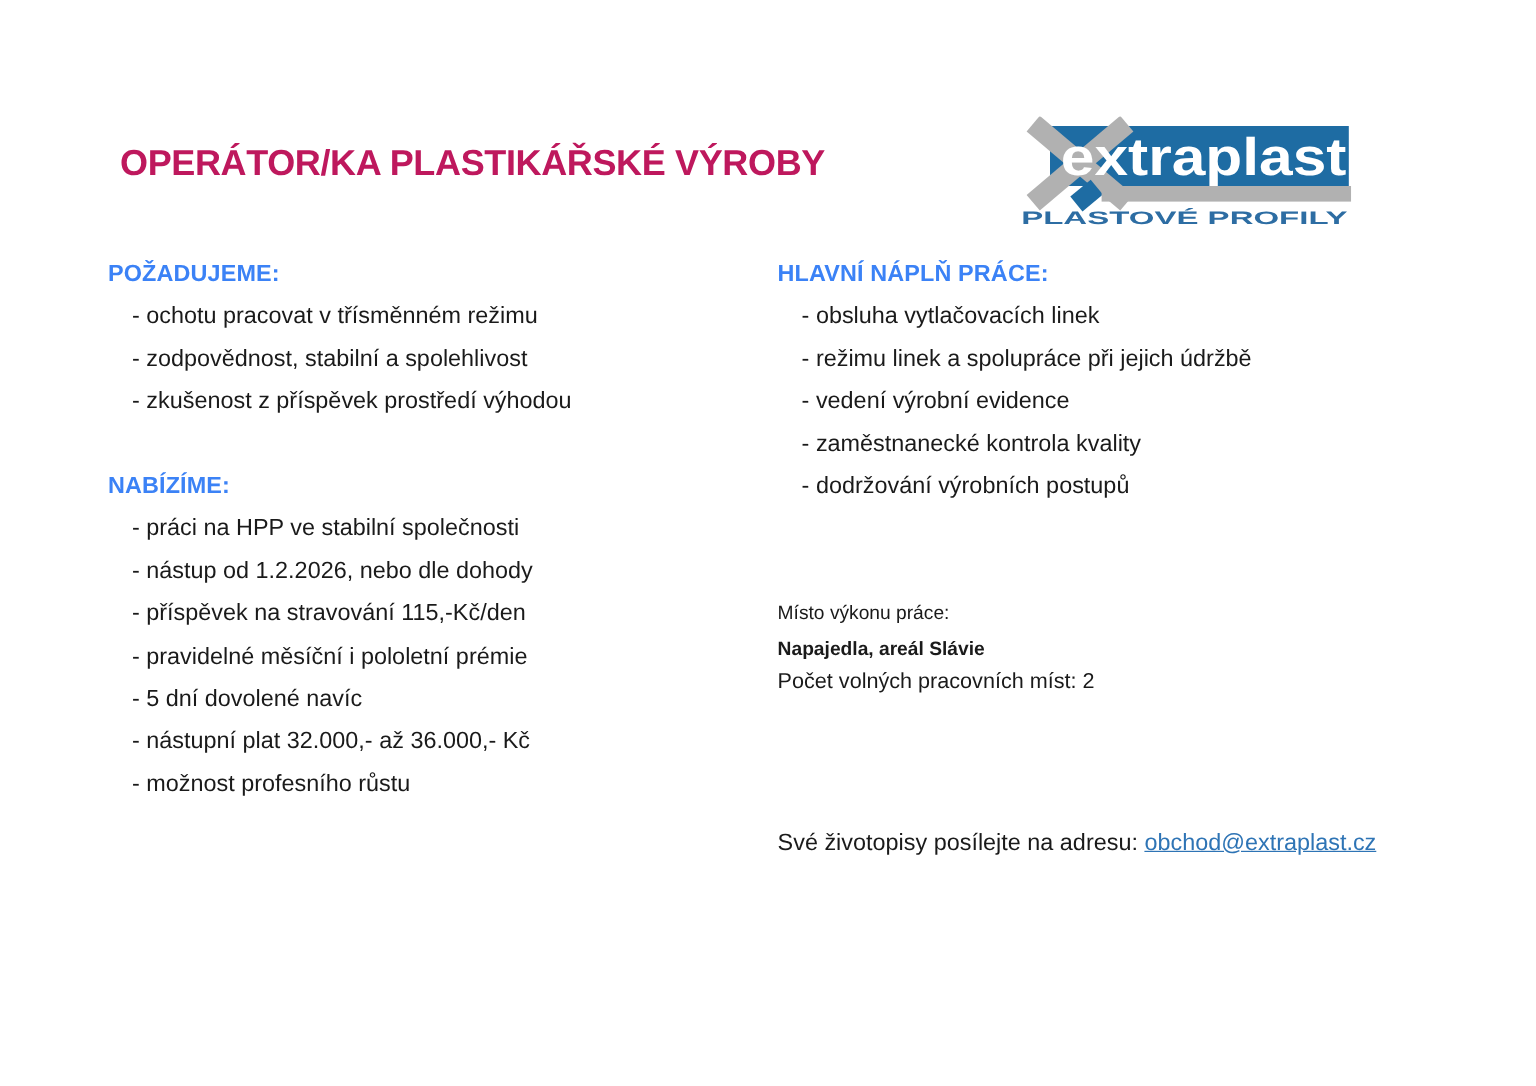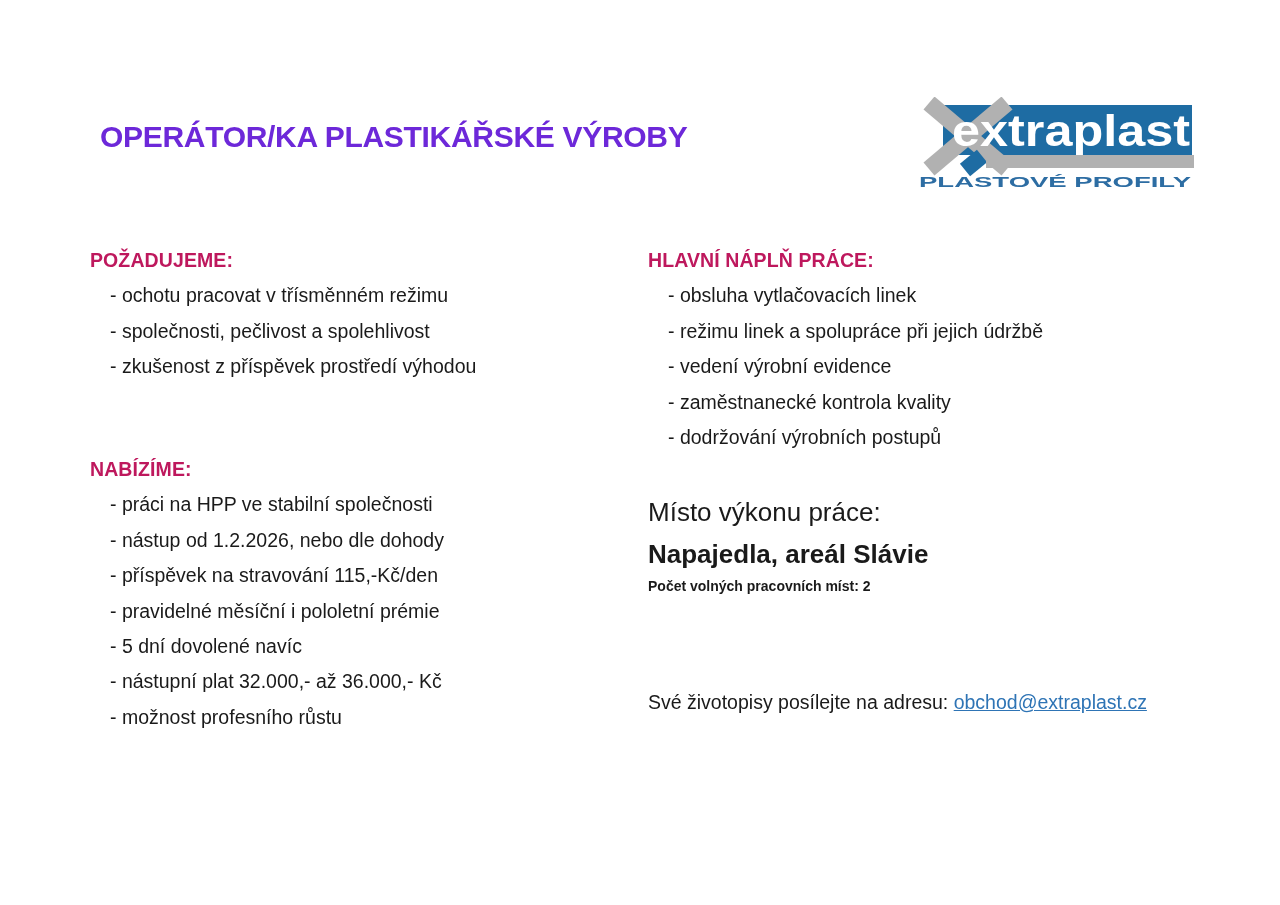--- a/index.html
+++ b/index.html
@@ -10,73 +10,71 @@
     font-family:"Liberation Sans", sans-serif;
     color:#1a1a1a;
     overflow:hidden;
   }
 
   .page-title {
     position:absolute;
     left:100px; top:120px;
     font-size:30px;
     font-weight:700;
-    color:#6d28d9;
+    color:#be185d;
     letter-spacing:-0.3px;
     white-space:nowrap;
   }
 
   .logo {
     position:absolute;
-    left:916px; top:97px;
+    left:848px; top:97px;
     width:278px; height:95px;
   }
 
   .col-left {
     position:absolute;
     left:90px; top:211px;
     width:520px;
     font-size:19.5px;
     line-height:35.4px;
   }
   .block-scope {
     position:absolute;
     left:648px; top:211px;
     width:580px;
     font-size:19.5px;
     line-height:35.4px;
   }
   .sec-heading {
     font-size:19.5px;
     font-weight:700;
-    color:#be185d;
+    color:#3b82f6;
     line-height:35.4px;
     letter-spacing:0.1px;
-    margin-top:32px;
   }
   ul.items { list-style:none; }
   ul.items li { white-space:nowrap;margin-left:20px; }
   .spacer { height:35.4px; }
 
   .block-location {
     position:absolute;
     left:648px; top:497px;
     width:580px;
-    font-size:26px;
+    font-size:16px;
     line-height:30px;
   }
-  .block-location .value { font-weight:700;margin-top:12px; }
+  .block-location .value { font-weight:700; }
 
   .block-vacancies {
     position:absolute;
-    left:648px; top:569px;
+    left:648px; top:550px;
     width:580px;
-    font-size:14px;
+    font-size:18px;
     line-height:35px;
-    font-weight:bold;
   }
 
   .block-apply {
     position:absolute;
     left:648px; top:685px;
     width:600px;
     font-size:19.5px;
     line-height:35px;
     white-space:nowrap;
   }
@@ -109,21 +107,21 @@
     <text x="3" y="90" font-family="Liberation Sans, sans-serif" font-size="15" font-weight="bold" fill="#2D6DA3" textLength="272" lengthAdjust="spacingAndGlyphs">PLASTOVÉ PROFILY</text>
   </svg>
 </div>
 
 <div class="col-left">
   <h2 class="sec-heading">POŽADUJEME:</h2>
   <ul class="items">
 
       <li>- ochotu pracovat v třísměnném režimu</li>
 
-      <li>- společnosti, pečlivost a spolehlivost</li>
+      <li>- zodpovědnost, stabilní a spolehlivost</li>
 
 
       <li>- zkušenost z příspěvek prostředí výhodou</li>
     </ul>
 
   <div class="spacer"></div>
 
   <h2 class="sec-heading">NABÍZÍME:</h2>
   <ul class="items">
 

